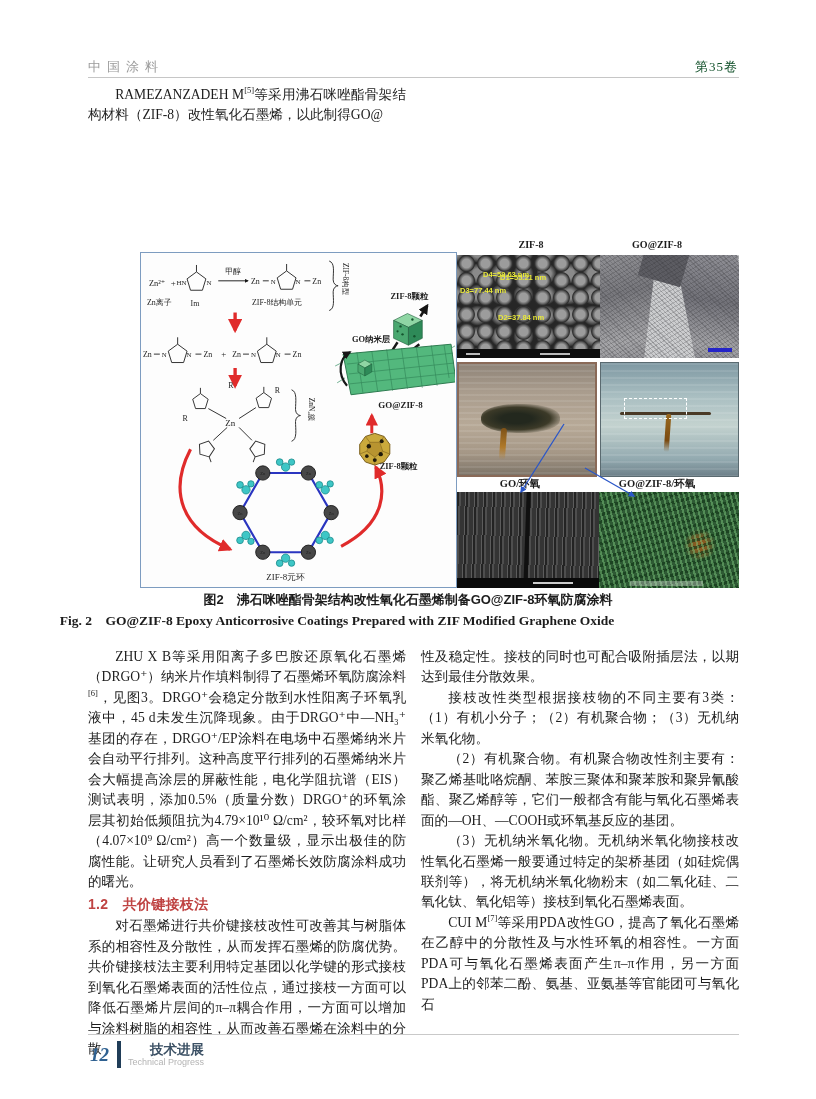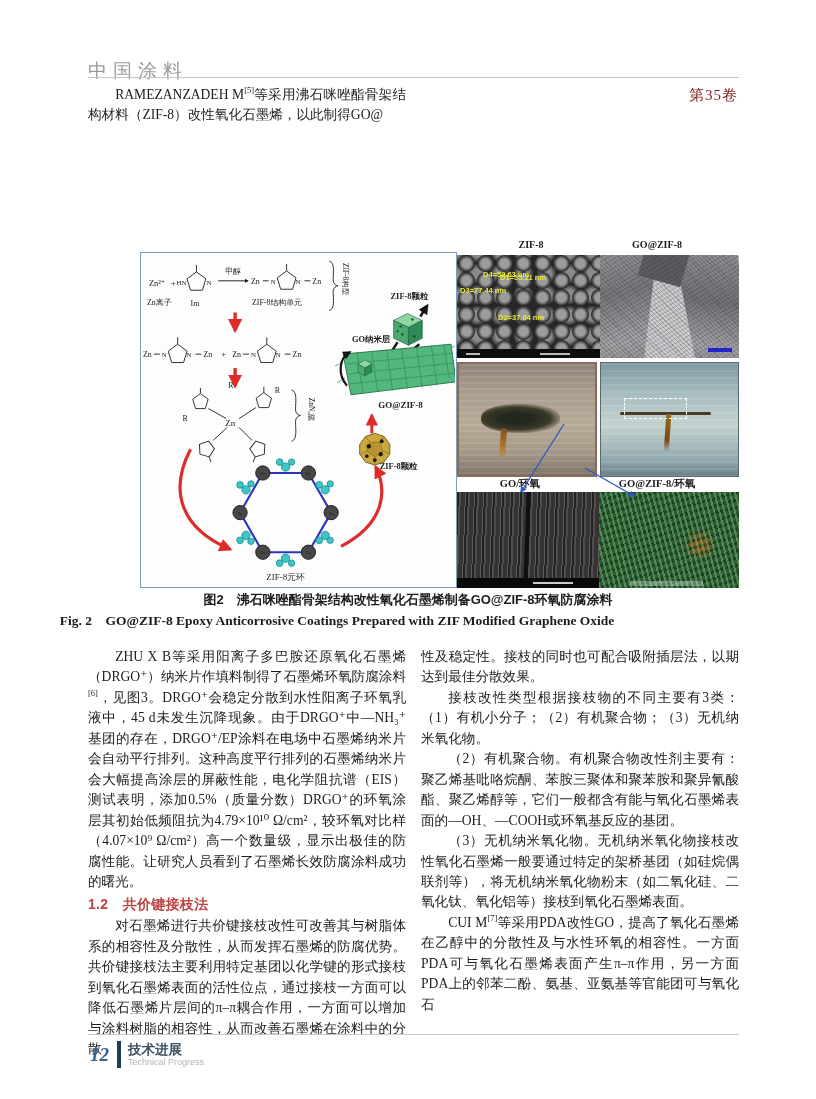--- a/index.html
+++ b/index.html
@@ -1,20 +1,20 @@
 <!DOCTYPE html>
 <html><head>
 <meta charset="utf-8">
 <style>
   html,body{margin:0;padding:0;background:#e9e9e9;}
   .page{position:relative;width:816px;height:1099px;background:#ffffff;outline:1px solid #d4d4d4;margin:0 auto;overflow:hidden;
         font-family:"Liberation Serif","DejaVu Serif",serif;color:#1c1c1c;}
   
-  .hdr-left{position:absolute;left:88px;top:58px;font-size:19px;color:#9b9b9b;letter-spacing:6px;}
-  .hdr-right{position:absolute;right:78px;top:58px;font-size:15px;color:#7f1d1d;letter-spacing:1px;margin-top:28px;}
+  .hdr-left{position:absolute;left:88px;top:58px;font-size:13px;color:#9b9b9b;letter-spacing:6px;}
+  .hdr-right{position:absolute;right:78px;top:58px;font-size:13px;color:#14532d;letter-spacing:1px;}
   .hdr-rule{position:absolute;left:88px;top:77px;width:651px;height:1px;background:#c6c6c6;}
   
   .col{position:absolute;width:318px;text-align:justify;}
   .col-tl{left:88px;top:85px;}
   .col-tr{left:421px;top:85px;}
   .col-bl{left:88px;top:647px;}
   .col-br{left:421px;top:647px;}
   .body-p{margin:0;font-size:13.6px;line-height:20.45px;}
   .indent{text-indent:2em;}
   sup.ref{font-size:8.5px;line-height:0;}
@@ -82,21 +82,21 @@
   .fig-overlay{position:absolute;left:317px;top:122px;}
   
   .cap-zh{position:absolute;left:0;top:591px;width:816px;text-align:center;
     font-family:"Liberation Sans","DejaVu Sans",sans-serif;font-size:13px;font-weight:700;}
   .cap-en{position:absolute;left:0;top:612px;width:674px;text-align:center;font-size:13.5px;font-weight:700;}
   
   .ftr-rule{position:absolute;left:88px;top:1034px;width:651px;height:1px;background:#c9c9c9;}
   .footer{position:absolute;left:90px;top:1041px;display:flex;align-items:center;}
   .pg{font-size:19px;font-weight:700;font-style:italic;color:#2f6191;}
   .fbar{width:4px;height:27px;background:#203d58;margin:0 7px 0 8px;}
-  .fsec .zh{font-family:"Liberation Sans","DejaVu Sans",sans-serif;font-size:13.5px;font-weight:700;color:#3c5165;line-height:15px;}
+  .fsec .zh{font-family:"Liberation Sans","DejaVu Sans",sans-serif;font-size:13.5px;font-weight:700;color:#3c5165;line-height:15px;text-align:right;}
   .fsec .en{font-family:"Liberation Sans","DejaVu Sans",sans-serif;font-size:9px;color:#b4b4b4;line-height:11px;}
   svg text{font-family:"Liberation Serif","DejaVu Serif",serif;fill:#1f1f1f;}
 </style>
 </head>
 <body>
 
 <div class="page">
 
   <div class="hdr-left">中国涂料</div>
   <div class="hdr-right">第35卷</div>

